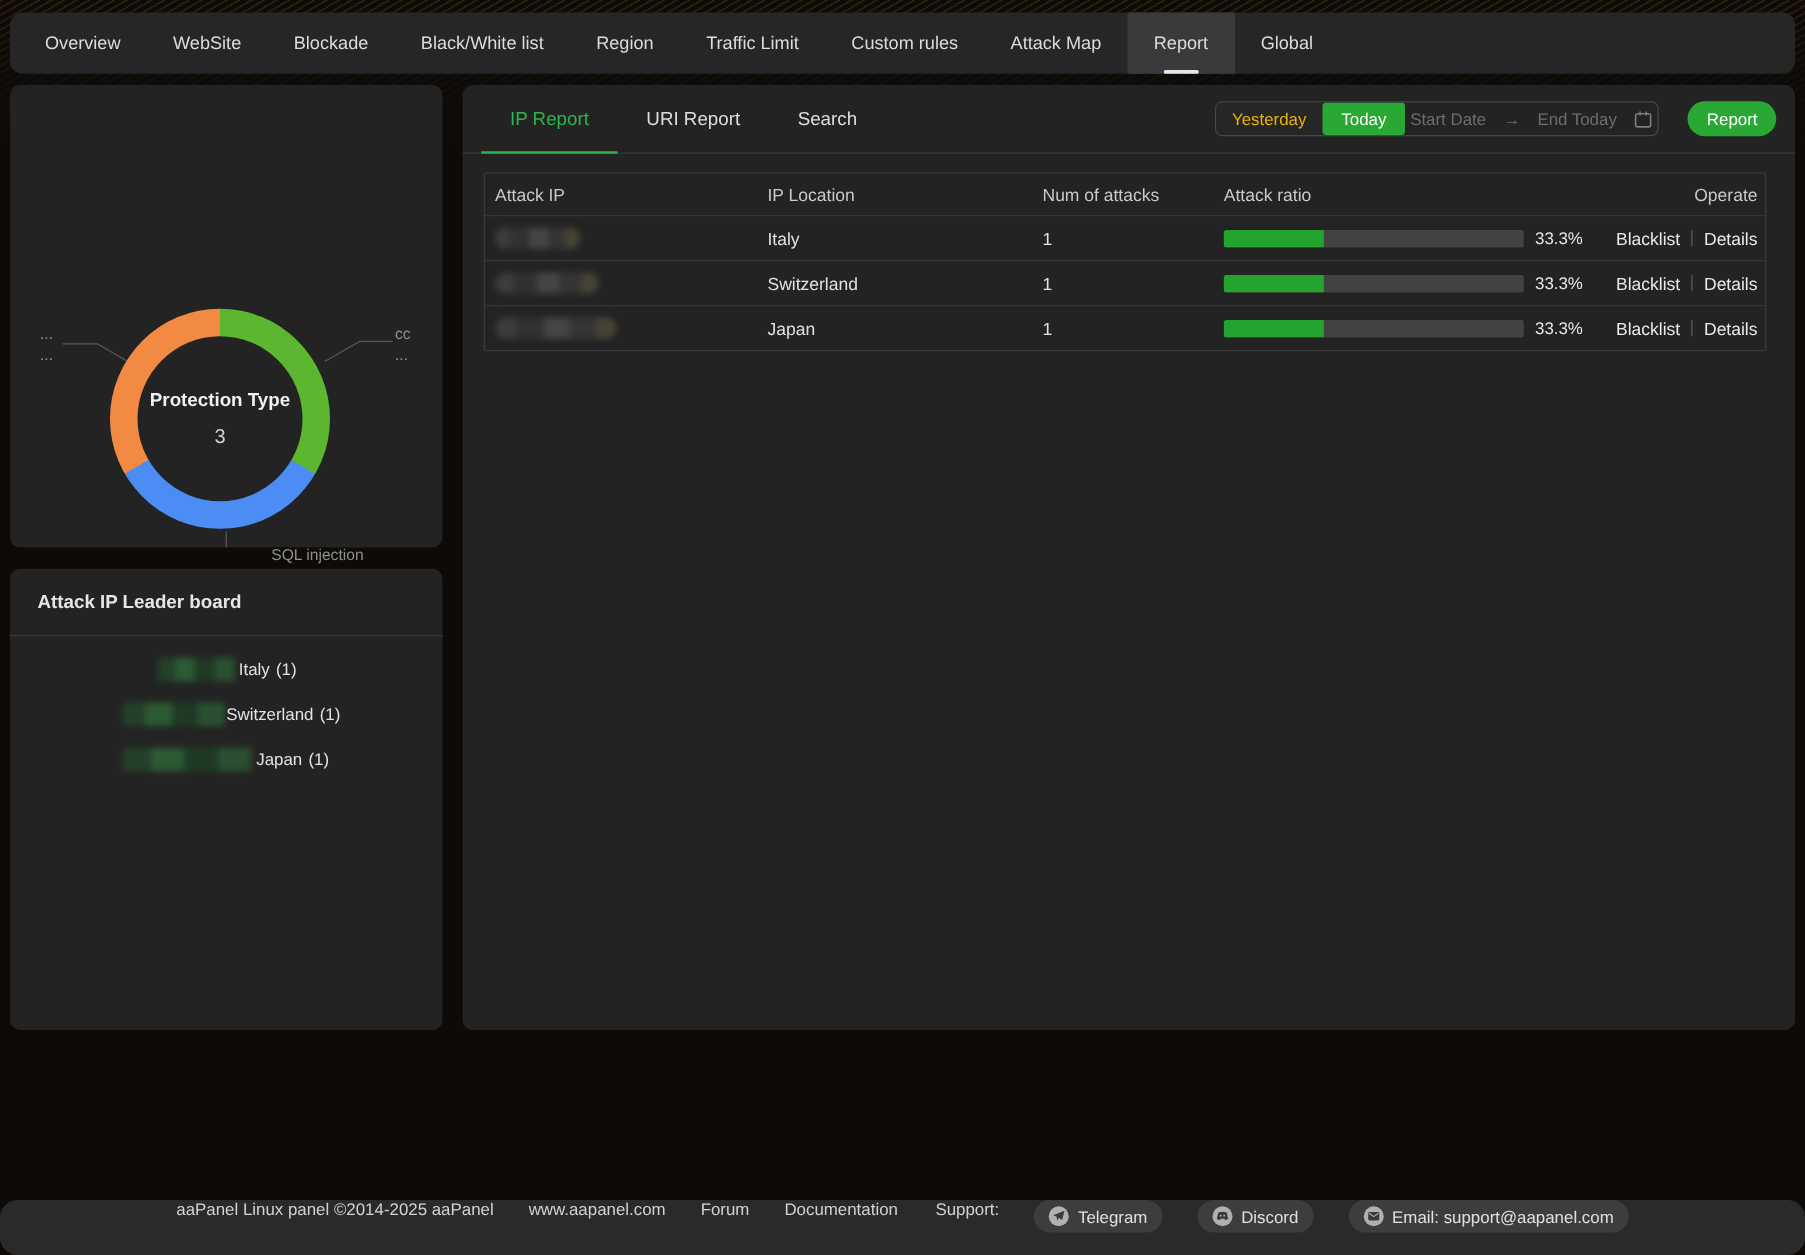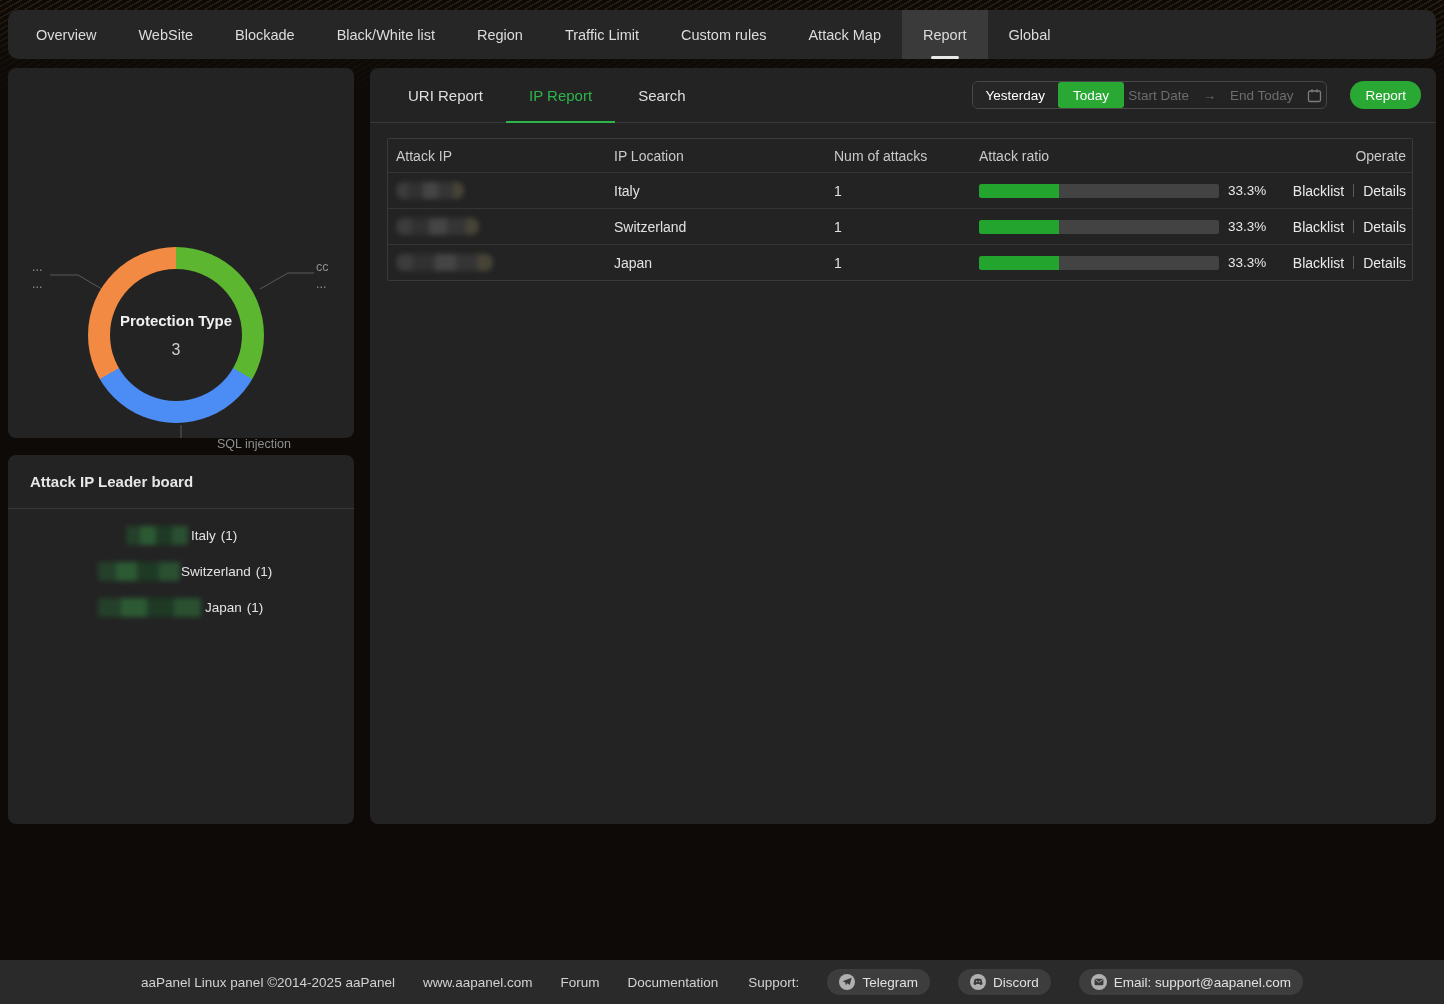--- a/index.html
+++ b/index.html
@@ -102,21 +102,21 @@
     background:#2db44b;
   }
 
   .controls{ position:absolute; top:13px; right:15px; display:flex; align-items:center; gap:23px; }
   .date-group{
     display:flex; align-items:center; height:28px;
     border:1px solid #474747; border-radius:6px; overflow:hidden;
   }
   .btn-yesterday{
     height:100%; display:flex; align-items:center; padding:0 13px;
-    font-size:13.5px; color:#ffffff; cursor:pointer; background:#262626;
+    font-size:13.5px; color:#eab308; cursor:pointer; background:#262626;
   }
   .btn-today{
     height:100%; display:flex; align-items:center; padding:0 15px;
     font-size:13.5px; color:#fff; cursor:pointer; background:#2aa834; border-radius:3px;
   }
   .date-inputs{ display:flex; align-items:center; padding:0 4px; gap:14px; }
   .date-placeholder{ font-size:13.5px; color:#6d6d6d; cursor:text; }
   .date-arrow{ color:#6d6d6d; font-size:13px; }
   .cal-icon{ display:flex; align-items:center; cursor:pointer; }
   .btn-report{
@@ -145,22 +145,22 @@
   .ip-blur-0{ width:68px; } .ip-blur-1{ width:83px; } .ip-blur-2{ width:97px; }
   .ratio-track{ width:240px; height:14px; background:#434343; border-radius:2px; overflow:hidden; }
   .ratio-fill{ height:100%; background:#23a42f; border-radius:2px 0 0 2px; }
   .ratio-text{ margin-left:9px; color:#e8e8e8; font-size:13.5px; }
   .op-link{ color:#eaeaea; cursor:pointer; }
   .op-sep{ width:1px; height:13px; background:#5a5a5a; margin:0 9px; }
 
   
   .footer{
     position:absolute; left:0; top:960px; width:100%; height:44px;
-    background:#2a2a2a; display:flex; align-items:center; justify-content:center;
-    font-size:13.5px; color:#d2d2d2; gap:28px;
+    background:#2a2a2a; display:flex; align-items:flex-start; justify-content:center;
+    font-size:13.5px; color:#d2d2d2; gap:28px;border-radius:14px;
   }
   .f-link{ cursor:pointer; }
   .f-doc{ margin-right:2px; }
   .pill{
     display:flex; align-items:center; gap:7px; height:26px; padding:0 12px;
     background:#3d3d3d; border-radius:13px; cursor:pointer; color:#e0e0e0;
   }
   .pill-icon{
     width:16px; height:16px; border-radius:50%; background:#b0b0b0;
     display:flex; align-items:center; justify-content:center;
@@ -224,22 +224,22 @@
     <span>Switzerland</span><span class="cnt">(1)</span>
   </div>
   <div class="lb-bar lb-bar-2"></div>
   <div class="lb-label lb-label-2">
     <span>Japan</span><span class="cnt">(1)</span>
   </div>
 </section>
 
 <main class="panel">
   <div class="tabbar">
+    <div class="tab active">IP Report</div>
     <div class="tab">URI Report</div>
-    <div class="tab active">IP Report</div>
     <div class="tab">Search</div>
   </div>
 
   <div class="controls">
     <div class="date-group">
       <div class="btn-yesterday">Yesterday</div>
       <div class="btn-today">Today</div>
       <div class="date-inputs">
         <span class="date-placeholder">Start Date</span>
         <span class="date-arrow">→</span>

